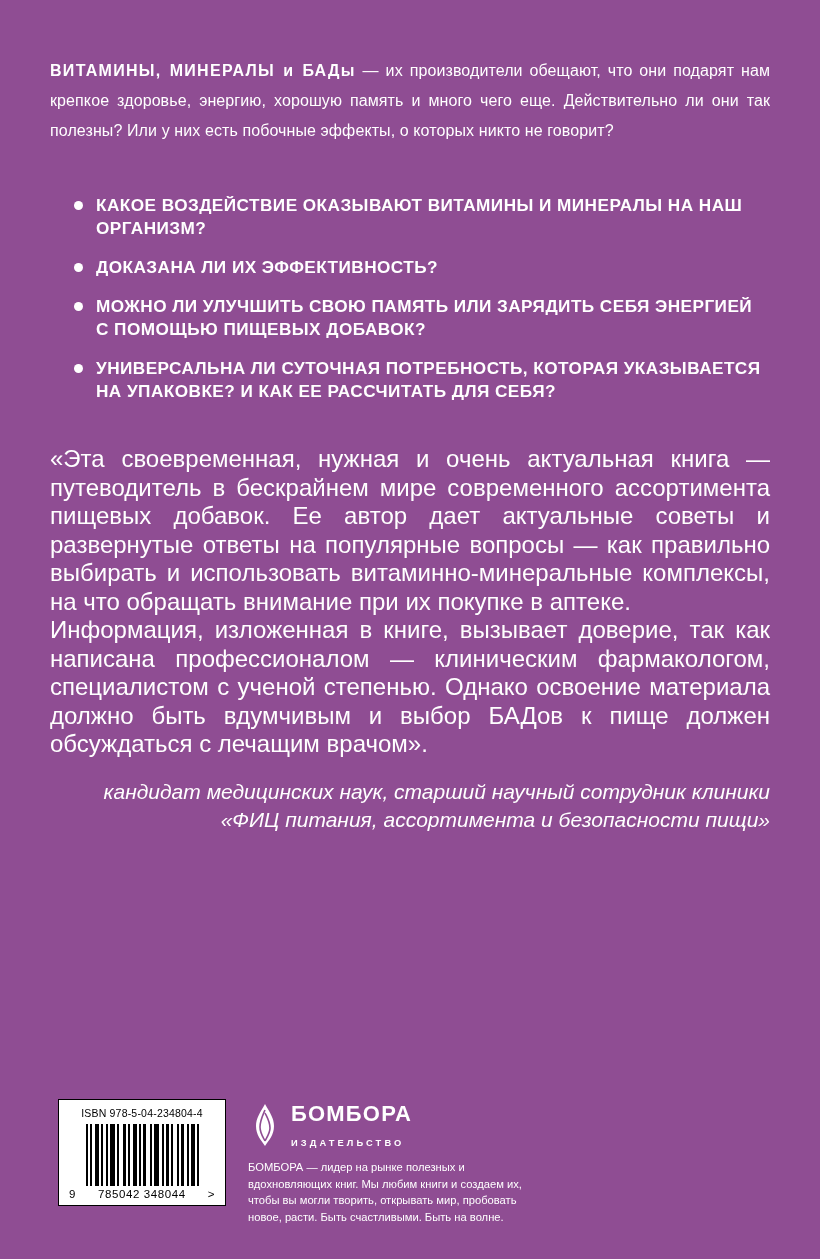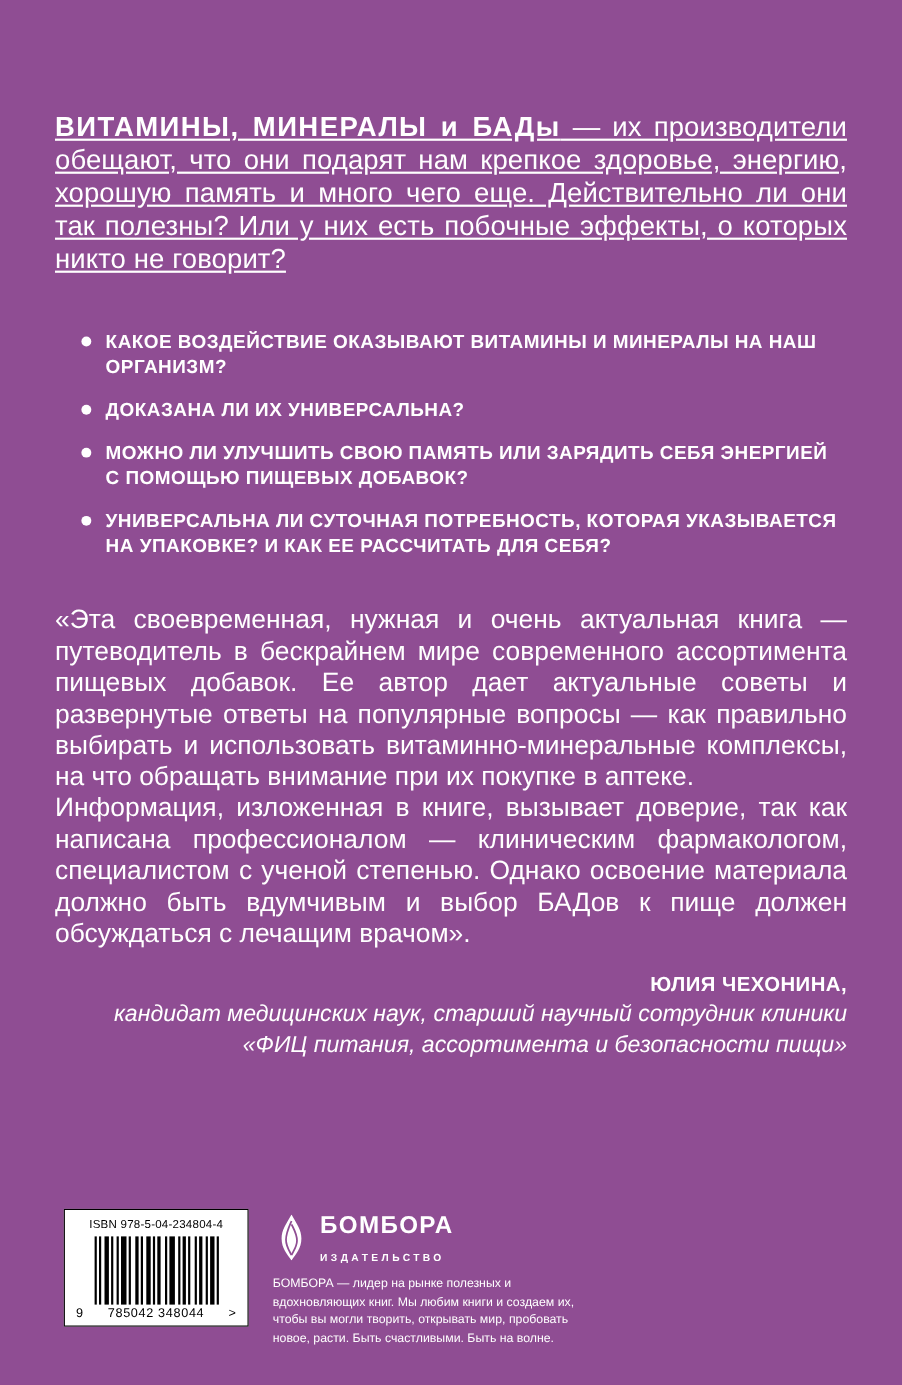--- a/index.html
+++ b/index.html
@@ -15,26 +15,25 @@
   }
 
   .page {
     position: absolute;
     inset: 0;
     padding: 0 50px;
   }
 
   
   .intro {
-    margin-top: 101px;
-    font-size: 25px;
+    margin-top: 56px;
+    font-size: 16px;
     line-height: 30px;
     text-align: justify;
     letter-spacing: 0.1px;
-    text-decoration: underline;
   }
   .intro .lead {
     font-weight: bold;
     letter-spacing: 1.3px;
   }
 
   
   .questions {
     margin-top: 48px;
     padding: 0 0 0 46px;
@@ -165,32 +164,31 @@
 <body>
 
 <div class="page">
 
   <p class="intro">
     <span class="lead">ВИТАМИНЫ, МИНЕРАЛЫ и БАДы</span><span> — их производители обещают, что они подарят нам крепкое здоровье, энергию, хорошую память и много чего еще. Действительно ли они так полезны? Или у них есть побочные эффекты, о которых никто не говорит?</span>
   </p>
 
   <ul class="questions">
     <li><span class="dot"></span><span>КАКОЕ ВОЗДЕЙСТВИЕ ОКАЗЫВАЮТ ВИТАМИНЫ И МИНЕРАЛЫ НА НАШ ОРГАНИЗМ?</span></li>
-    <li><span class="dot"></span><span>ДОКАЗАНА ЛИ ИХ УНИВЕРСАЛЬНА?</span></li>
+    <li><span class="dot"></span><span>ДОКАЗАНА ЛИ ИХ ЭФФЕКТИВНОСТЬ?</span></li>
     <li><span class="dot"></span><span>МОЖНО ЛИ УЛУЧШИТЬ СВОЮ ПАМЯТЬ ИЛИ ЗАРЯДИТЬ СЕБЯ ЭНЕРГИЕЙ С ПОМОЩЬЮ ПИЩЕВЫХ ДОБАВОК?</span></li>
     <li><span class="dot"></span><span>УНИВЕРСАЛЬНА ЛИ СУТОЧНАЯ ПОТРЕБНОСТЬ, КОТОРАЯ УКАЗЫВАЕТСЯ НА УПАКОВКЕ? И КАК ЕЕ РАССЧИТАТЬ ДЛЯ СЕБЯ?</span></li>
   </ul>
 
   <div class="review">
     <p>«Эта своевременная, нужная и очень актуальная книга — путеводитель в бескрайнем мире современного ассортимента пищевых добавок. Ее автор дает актуальные советы и развернутые ответы на популярные вопросы — как правильно выбирать и использовать витаминно-минеральные комплексы, на что обращать внимание при их покупке в аптеке.</p>
     <p>Информация, изложенная в книге, вызывает доверие, так как написана профессионалом — клиническим фармакологом, специалистом с ученой степенью. Однако освоение материала должно быть вдумчивым и выбор БАДов к пище должен обсуждаться с лечащим врачом».</p>
   </div>
 
   <div class="attrib">
-    <div class="name">ЮЛИЯ ЧЕХОНИНА,</div>
     <div class="role">кандидат медицинских наук, старший научный сотрудник клиники</div>
     <div class="role">«ФИЦ питания, ассортимента и безопасности пищи»</div>
   </div>
 
   <div class="footer">
 
     <div class="isbn-box">
       <div class="isbn-text">ISBN 978-5-04-234804-4</div>
       <div class="barcode">
         <i style="width:2px"></i>

